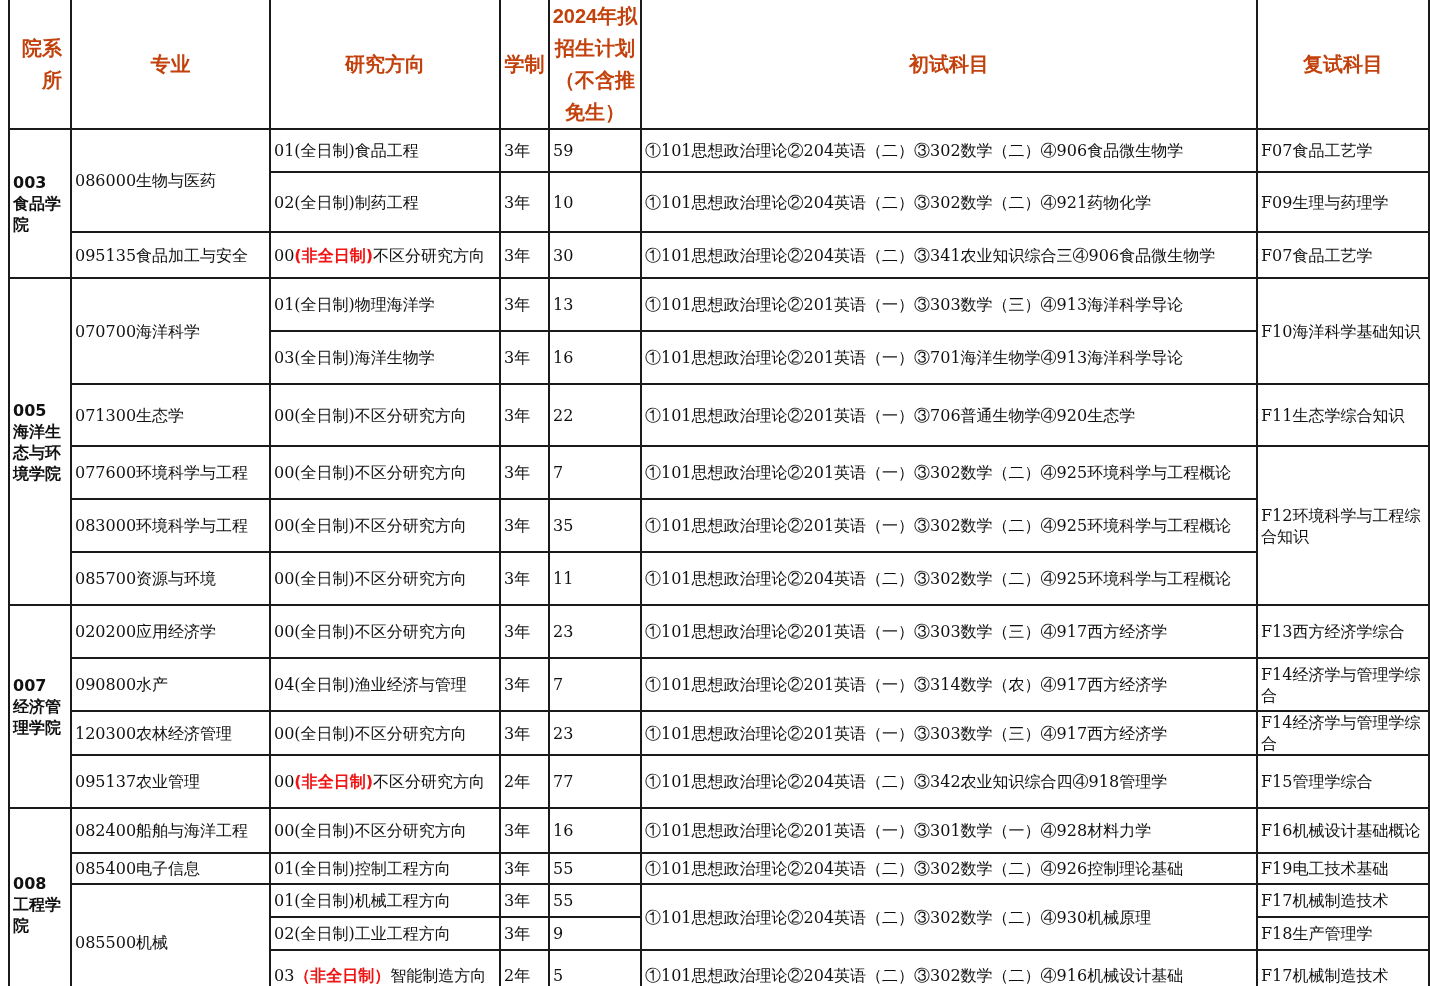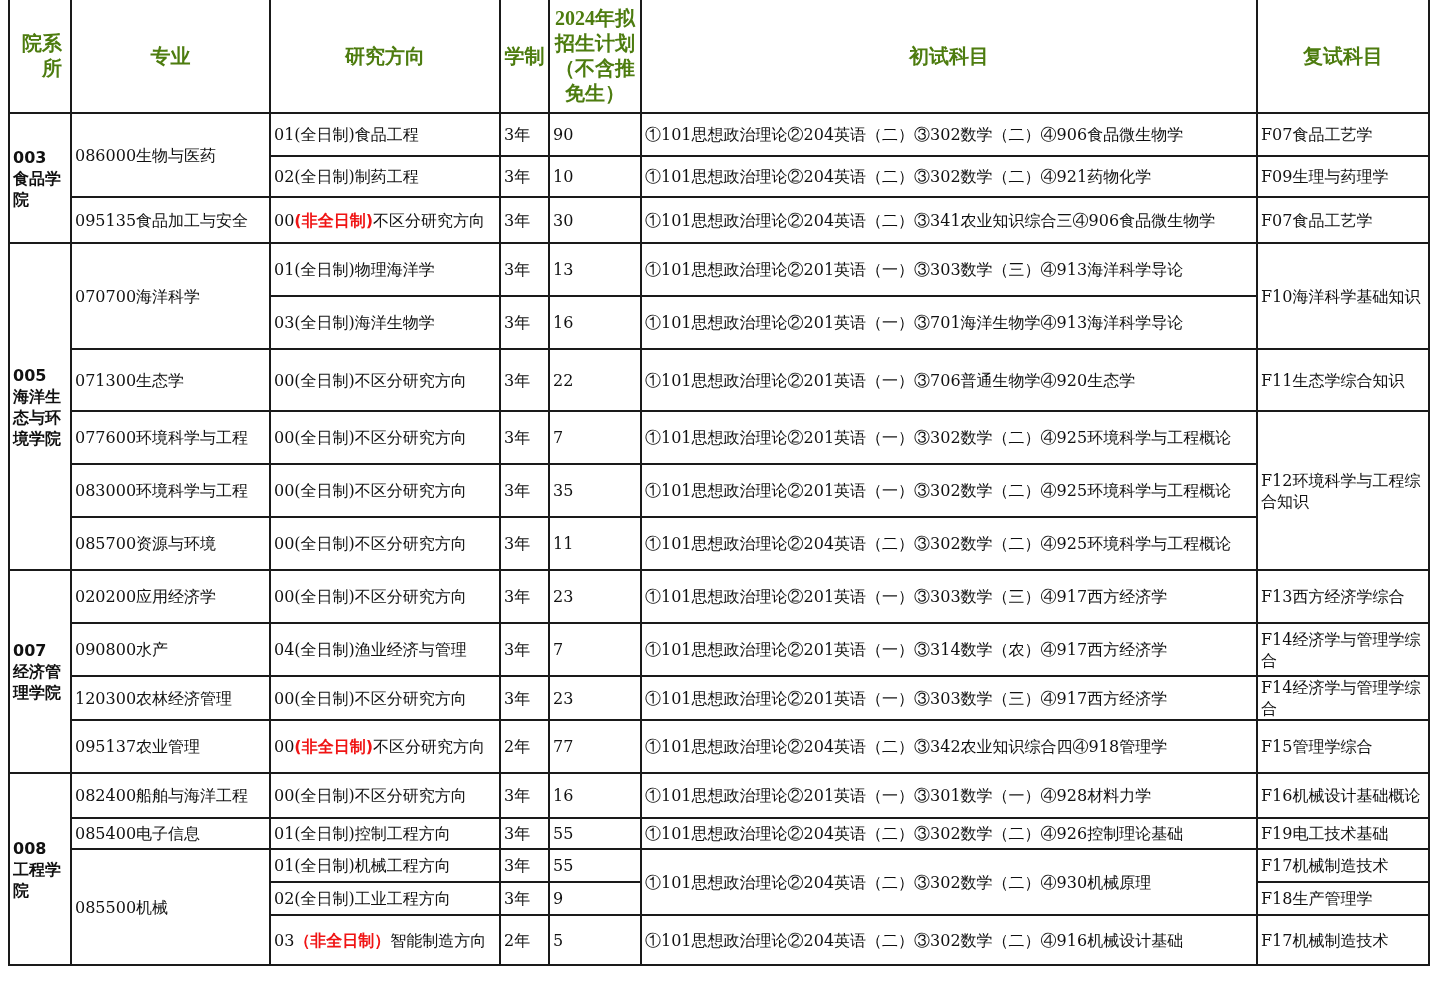--- a/index.html
+++ b/index.html
@@ -2,22 +2,22 @@
 <html><head>
 <meta charset="utf-8">
 <style>
   html, body { margin:0; padding:0; background:#ffffff; }
   body { width:1430px; height:986px; overflow:hidden; position:relative;
          font-family:"DejaVu Serif", "Liberation Serif", serif; color:#111; }
   table.plan { position:absolute; left:8px; top:-2px; width:1420px;
                border-collapse:collapse; table-layout:fixed; }
   table.plan th, table.plan td { border:2px solid #1a1a1a; padding:0 3px; overflow:hidden;
                vertical-align:middle; }
-  table.plan th { font-family:Liberation Serif, serif; font-weight:bold;
-               font-size:20px; line-height:25px; text-align:center; color:#4d7c0f; }
+  table.plan th { font-family:Liberation Sans, sans-serif; font-weight:bold;
+               font-size:20px; line-height:32px; text-align:center; color:#c2410c; }
   table.plan th.dept-h { padding:0 8px;text-align:right; }
   table.plan td { font-size:16px; line-height:21px; text-align:left; }
   td.dept { font-family:"DejaVu Sans", "Liberation Sans", sans-serif; font-weight:bold;
             text-align:center; padding:0 4px; font-size:16px; line-height:22px; }
   td.c { text-align:center; }
   td.dir { padding-left:3px; }
   .mode-ft { color:#111; font-weight:normal; }
   .mode-pt { color:#f01414; font-weight:bold; font-family:"DejaVu Sans", "Liberation Sans", sans-serif; }
   td.exam { padding-left:4px; }
   td.retest { padding-left:3px; }
@@ -49,26 +49,26 @@
   <tbody>
 
     <tr style="height:43px">
       <td rowspan="3" class="dept">
         <span>003</span><br>
         <span>食品学院</span>
       </td>
       <td rowspan="2">086000生物与医药</td>
       <td class="dir"><span>01</span><span class="mode-ft">(全日制)</span><span>食品工程</span></td>
       <td class="c">3年</td>
-      <td class="c">90</td>
+      <td class="c">59</td>
       <td class="exam">①101思想政治理论②204英语（二）③302数学（二）④906食品微生物学</td>
       <td class="retest">F07食品工艺学</td>
     </tr>
 
-    <tr style="height:41px">
+    <tr style="height:60px">
       <td class="dir"><span>02</span><span class="mode-ft">(全日制)</span><span>制药工程</span></td>
       <td class="c">3年</td>
       <td class="c">10</td>
       <td class="exam">①101思想政治理论②204英语（二）③302数学（二）④921药物化学</td>
       <td class="retest">F09生理与药理学</td>
     </tr>
 
     <tr style="height:46px">
       <td>095135食品加工与安全</td>
       <td class="dir"><span>00</span><span class="mode-pt" style="color: rgb(240, 20, 20);">(非全日制)</span><span>不区分研究方向</span></td>

